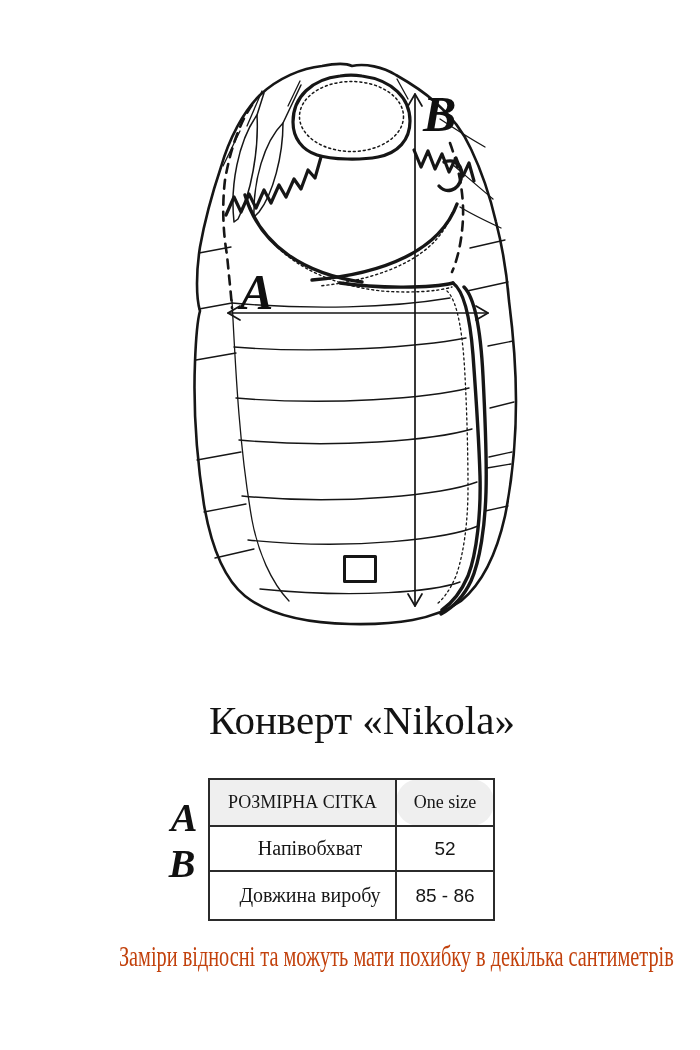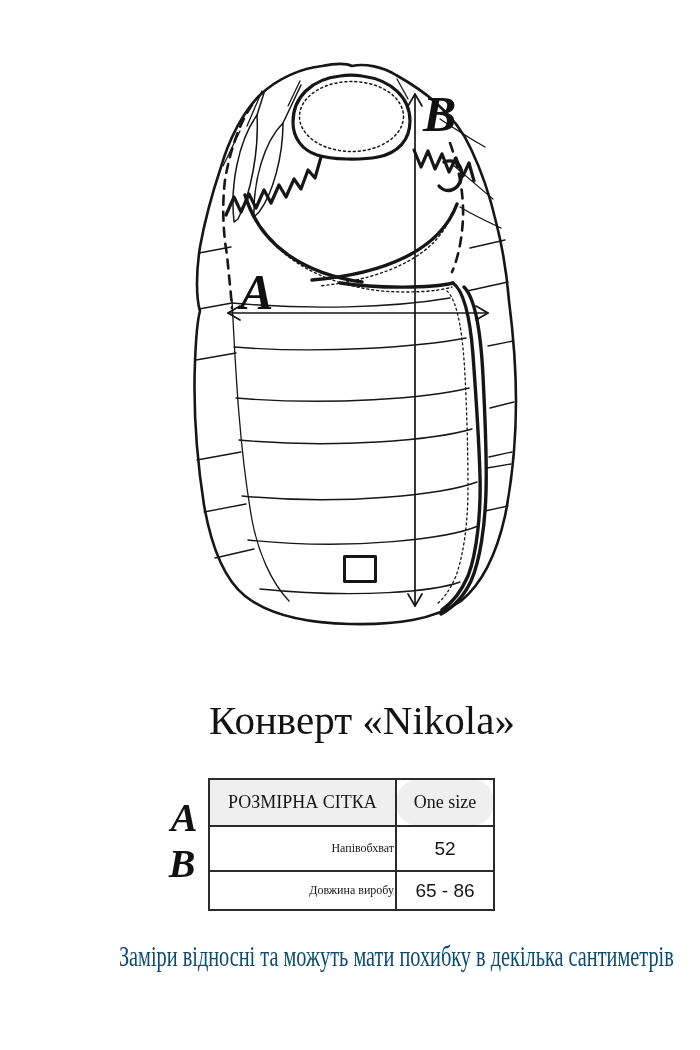--- a/index.html
+++ b/index.html
@@ -8,31 +8,31 @@
   svg.drawing{position:absolute;left:0;top:0;}
   .title{position:absolute;top:692px;left:4px;width:700px;margin:8px;text-align:center;
          font-size:41px;font-weight:400;line-height:1;letter-spacing:0px;color:#131313;}
   .size-table{position:absolute;left:208px;top:778px;border-collapse:collapse;
               table-layout:fixed;background:#fff;}
   .size-table th,.size-table td{border:2px solid #2b2b2b;margin:0;}
   .size-table th{background:#efefef;font-weight:400;font-size:18px;text-align:center;}
   .col-name{width:183px;}
   .col-size{width:94px;border-radius:23px;}
   .size-table .row-a{height:45px;}
-  .size-table .row-b{height:39px;}
+  .size-table .row-b{height:49px;}
   .size-table .hrow{height:47px;}
-  .cell-name{font-size:12px;text-align:right;padding-left:16px;}
+  .cell-name{font-size:20px;text-align:center;padding-left:16px;}
   .cell-value{font-family:Liberation Sans, sans-serif;font-size:19px;text-align:center;}
   .script-letter{position:absolute;width:46px;text-align:center;
                  font-family:"Liberation Serif", serif;font-style:italic;font-weight:700;
                  font-size:40px;line-height:1;color:#111;}
   .letter-a{left:161px;top:798px;}
   .letter-b{left:159px;top:844px;}
   .footnote{position:absolute;top:942px;left:0;width:700px;margin:0;text-align:center;
-            font-size:29px;line-height:1;white-space:nowrap;color:#0c4a6e;}
+            font-size:29px;line-height:1;white-space:nowrap;color:#c2410c;}
   .footnote span{display:inline-block;transform:scaleX(0.70);transform-origin:50% 50%;}
   .glyph{font-family:"Liberation Serif", serif;font-style:italic;font-weight:700;fill:#101010;}
 </style>
 </head>
 <body>
 
 <div class="page">
 
   <svg class="drawing" width="700" height="650" viewBox="0 0 700 650" fill="none" stroke="#161616" stroke-linecap="round" stroke-linejoin="round">
 
@@ -151,20 +151,20 @@
         <tr class="hrow">
       <th class="col-name">РОЗМІРНА СІТКА</th>
       <th class="col-size">One size</th>
     </tr>
     <tr class="row-a">
       <td class="cell-name">Напівобхват</td>
       <td class="cell-value">52</td>
     </tr>
     <tr class="row-b">
       <td class="cell-name">Довжина виробу</td>
-      <td class="cell-value">65 - 86</td>
+      <td class="cell-value">85 - 86</td>
     </tr>
   </tbody>
     </table>
 
   <p class="footnote"><span>Заміри відносні та можуть мати похибку в декілька сантиметрів</span></p>
 
 </div>
 
 </body></html>

